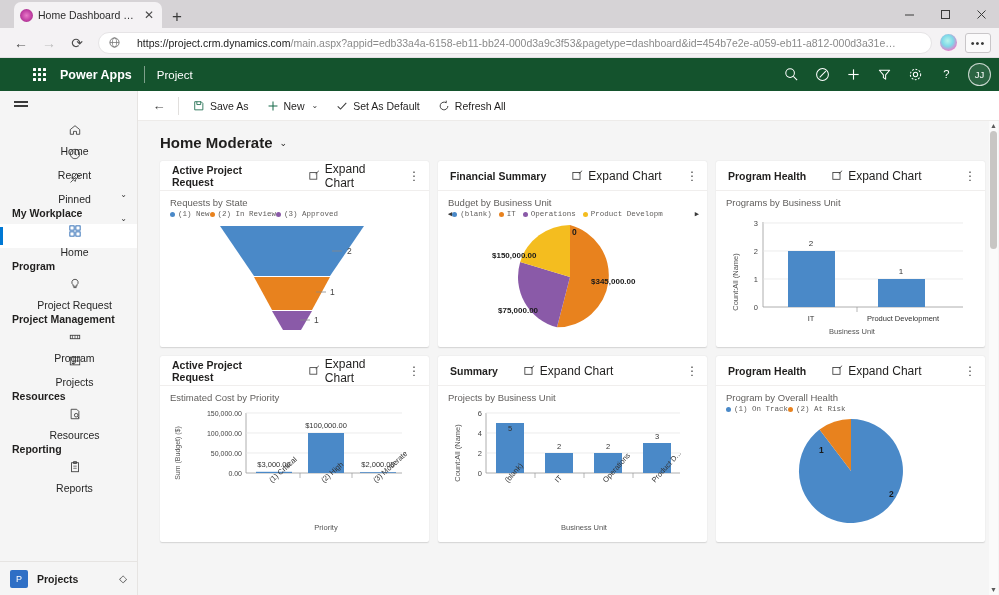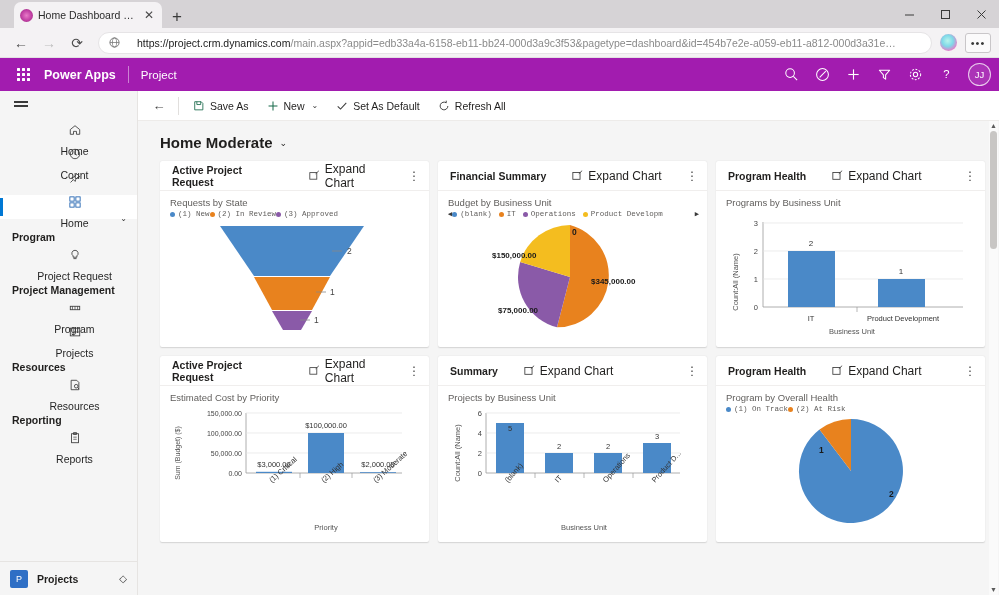--- a/index.html
+++ b/index.html
@@ -52,22 +52,22 @@
   .omnibox .url b { color: #202020; font-weight: 400; }
   .globe { color:#707070; flex:0 0 auto; display:flex; }
   .ext-icon { width: 17px; height: 17px; border-radius:50%;
     background: radial-gradient(circle at 45% 40%, #b9f4ec 0%, #7fd9e8 40%, #e87ac8 75%, #c13fa4 100%); }
   .more-btn { width: 26px; height: 20px; border: 1px solid #c9c6c9; border-radius: 3px;
     display:flex; align-items:center; justify-content:center; letter-spacing:1px;
     font-size: 11px; color:#3a3a3a; margin-left: 6px; background:#fbfafb; }
 
   
   .pa-bar {
-    height: 33px; background: #a21caf; display: flex; align-items: center;
-    padding-left: 8px; color: #ffffff;
+    height: 33px; background: #14532d; display: flex; align-items: center;
+    padding-left: 24px; color: #ffffff;
   }
   .waffle { width: 30px; display: flex; align-items: center; justify-content: center; }
   .waffle-grid { display: grid; grid-template-columns: repeat(3, 3px); gap: 2px; }
   .waffle-grid i { width: 3px; height: 3px; background: #fff; border-radius: 0.5px; display:block; }
   .pa-brand { font-size: 12.5px; font-weight: bold; margin-left: 6px; }
   .pa-sep { width: 1px; height: 17px; background: rgba(255,255,255,.45); margin: 0 12px; }
   .pa-app { font-size: 11.5px; }
   .pa-right { margin-left: auto; display: flex; align-items: center; padding-right: 8px; gap: 1px; }
   .pa-ic { width: 30px; height: 30px; display: flex; align-items: center; justify-content: center; }
   .pa-ic svg { display:block; }
@@ -286,35 +286,36 @@
           <span>Home</span>
         </div>
 
         <div class="nav-item">
           <span class="ni">
             <svg width="12" height="12" viewBox="0 0 14 14">
                 <circle cx="7" cy="7" r="5.5" fill="none" stroke="#3a3a3a" stroke-width="1"></circle>
                 <path d="M7 3.8 V7 L9.4 8.4" fill="none" stroke="#3a3a3a" stroke-width="1"></path>
               </svg>
           </span>
-          <span>Count</span>
+          <span>Recent</span>
           <span class="chev">⌄</span>
         </div>
 
         <div class="nav-item">
           <span class="ni">
             <svg width="12" height="12" viewBox="0 0 14 14">
                 <path d="M8.6 1.6 L12.4 5.4 L10.6 5.8 L8 8.4 L7.2 11 L3 6.8 L5.6 6 L8.2 3.4 Z" fill="none" stroke="#3a3a3a" stroke-width="1"></path>
                 <line x1="4.6" y1="9.4" x2="1.8" y2="12.2" stroke="#3a3a3a" stroke-width="1"></line>
               </svg>
           </span>
           <span>Pinned</span>
           <span class="chev">⌄</span>
         </div>
 
+        <div class="nav-group">My Workplace</div>
         <div class="nav-item selected">
           <span class="ni">
             <svg width="12" height="12" viewBox="0 0 14 14">
                 <rect x="1" y="1" width="5" height="5" fill="none" stroke="#1b5fae" stroke-width="1"></rect>
                 <rect x="8" y="1" width="5" height="5" fill="none" stroke="#1b5fae" stroke-width="1"></rect>
                 <rect x="1" y="8" width="5" height="5" fill="none" stroke="#1b5fae" stroke-width="1"></rect>
                 <rect x="8" y="8" width="5" height="5" fill="none" stroke="#1b5fae" stroke-width="1"></rect>
               </svg>
           </span>
           <span>Home</span>

